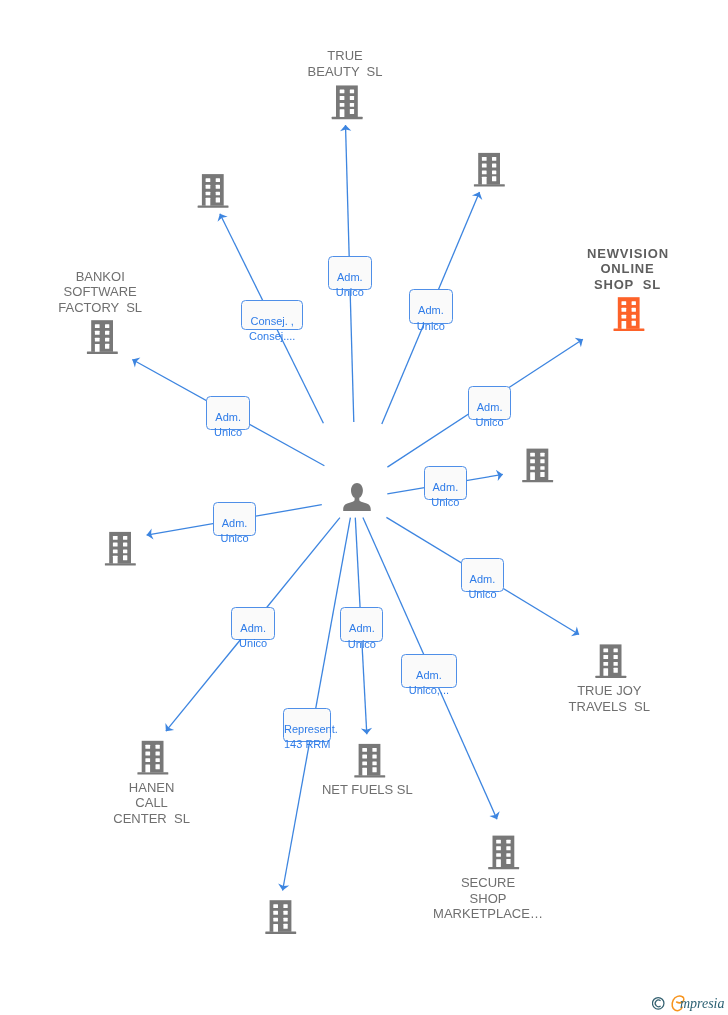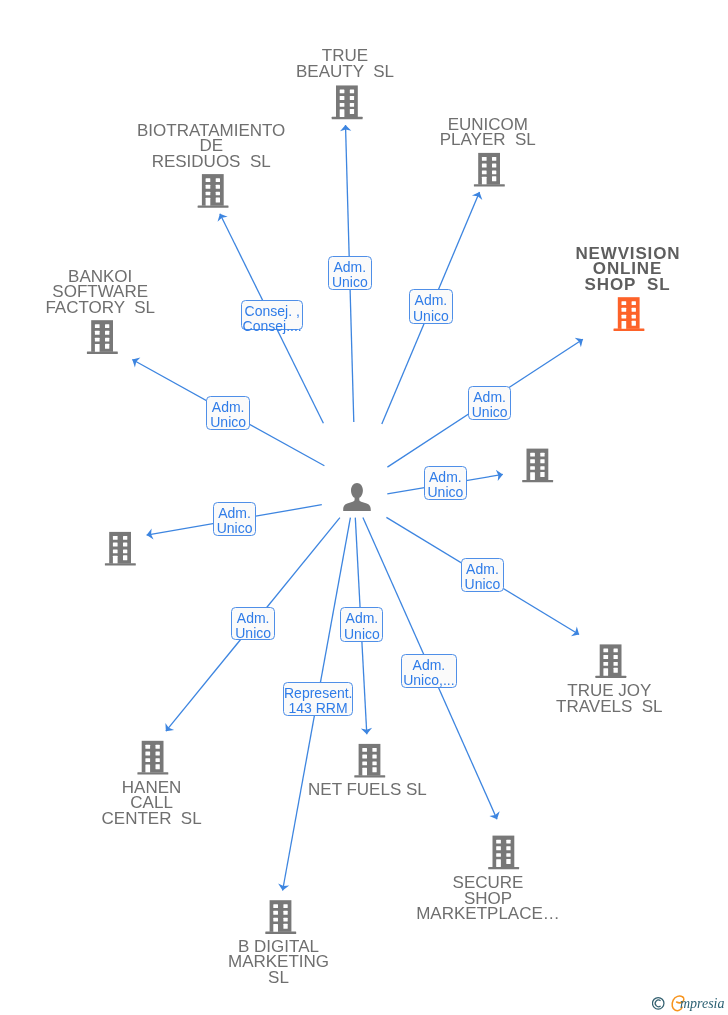--- a/index.html
+++ b/index.html
@@ -3,25 +3,25 @@
 <meta charset="utf-8">
 <title>Empresia - network</title>
 <style>
   html,body{margin:0;padding:0;background:#ffffff;}
   body{width:728px;height:1015px;position:relative;overflow:hidden;
        font-family:"Liberation Sans",sans-serif;-webkit-font-smoothing:antialiased;}
   #stage{position:absolute;left:0;top:0;width:728px;height:1015px;background:#ffffff;
          transform:translateZ(0);}
   svg.graph{position:absolute;left:0;top:0;width:728px;height:1015px;overflow:visible;}
   .nlabel{position:absolute;width:240px;text-align:center;color:#6f6f6f;
-          font-size:17px;line-height:15.5px;white-space:pre;filter:opacity(1);}
+          font-size:13px;line-height:15.5px;white-space:pre;filter:opacity(1);}
   .nlabel.focus{color:#5e5e5e;font-weight:bold;letter-spacing:0.85px;text-indent:0.85px;}
   .elabel{position:absolute;box-sizing:border-box;border:1.6px solid #4f8fe8;border-radius:4.5px;
-          background:#fafafa;color:#2f7ce8;font-size:14px;line-height:15.2px;
-          text-align:center;padding-top:3px;white-space:pre;filter:opacity(1);}
+          background:#fafafa;color:#2f7ce8;font-size:11px;line-height:15.2px;
+          text-align:center;padding-top:13px;white-space:pre;filter:opacity(1);}
   .wm{position:absolute;left:652px;top:994px;width:80px;height:21px;}
 </style>
 </head>
 <body>
 
 <div id="stage">
 <svg class="graph" viewBox="0 0 728 1015">
 <defs>
         <marker id="arrow" viewBox="0 0 13 12" refX="12.4" refY="6" markerWidth="13" markerHeight="12" markerUnits="userSpaceOnUse" orient="auto">
 <path d="M6.3 0.35 L12.4 6 L6.3 11.65 L7.9 6 Z" fill="#3d85e0"></path>
@@ -206,38 +206,30 @@
 <rect x="18.1" y="17.55" width="4.3" height="3.7" rx="0.5"></rect>
 <rect x="18.1" y="23.45" width="4.3" height="5.0" rx="0.5"></rect>
 </g>
       </g>
 <g class="picon" transform="translate(343.2,482.8)">
 <path fill="#777777" d="M13.8 0.1 C10.5 0.1 7.8 3.2 7.8 7.4 C7.8 11.2 9.8 14.3 11.4 15.0 L11.4 17.0 C11.4 17.9 10.8 18.5 9.5 18.9 L4.0 20.6 C1.5 21.4 0.1 23.3 0.0 25.9 L0.0 28.1 L27.6 28.1 L27.5 25.9 C27.4 23.3 26.0 21.4 23.5 20.6 L18.0 18.9 C16.7 18.5 16.1 17.9 16.1 17.0 L16.1 15.0 C17.7 14.3 19.7 11.2 19.7 7.4 C19.7 3.2 17.1 0.1 13.8 0.1 Z"></path>
 </g>
 </svg>
 <div class="nlabel" style="left:225.0px;top:48.4px">TRUE
 BEAUTY  SL</div>
-<div class="nlabel" style="left:91.2px;top:122.8px">BIOTRATAMIENTO
-DE
-RESIDUOS  SL</div>
-<div class="nlabel" style="left:367.8px;top:116.6px">EUNICOM
-PLAYER  SL</div>
 <div class="nlabel focus" style="left:507.5px;top:245.5px">NEWVISION
 ONLINE
 SHOP  SL</div>
 <div class="nlabel" style="left:-19.8px;top:268.6px">BANKOI
 SOFTWARE
 FACTORY  SL</div>
 <div class="nlabel" style="left:247.4px;top:782.2px">NET FUELS SL</div>
 <div class="nlabel" style="left:31.6px;top:779.7px">HANEN
 CALL
 CENTER  SL</div>
-<div class="nlabel" style="left:158.5px;top:938.8px">B DIGITAL
-MARKETING
-SL</div>
 <div class="nlabel" style="left:368px;top:875.2px">SECURE
 SHOP
 MARKETPLACE…</div>
 <div class="nlabel" style="left:489.3px;top:683.3px">TRUE JOY
 TRAVELS  SL</div>
 <div class="elabel" style="left:327.8px;top:255.9px;width:44.1px;height:34.2px">Adm.
 Unico</div>
 <div class="elabel" style="left:241.4px;top:299.9px;width:61.6px;height:30px">Consej. ,
 Consej....</div>
 <div class="elabel" style="left:409.1px;top:289.4px;width:43.6px;height:34.4px">Adm.
@@ -245,21 +237,21 @@
 <div class="elabel" style="left:468.2px;top:385.9px;width:42.9px;height:34.5px">Adm.
 Unico</div>
 <div class="elabel" style="left:206.4px;top:395.6px;width:43.5px;height:34.3px">Adm.
 Unico</div>
 <div class="elabel" style="left:423.7px;top:465.6px;width:43.4px;height:34.4px">Adm.
 Unico</div>
 <div class="elabel" style="left:212.9px;top:501.8px;width:43.3px;height:34.3px">Adm.
 Unico</div>
 <div class="elabel" style="left:231.3px;top:606.5px;width:43.7px;height:33.9px">Adm.
 Unico</div>
-<div class="elabel" style="left:283.0px;top:682px;width:70px;height:33.9px">Represent.
+<div class="elabel" style="left:283.0px;top:708px;width:48px;height:33.9px">Represent.
 143 RRM</div>
 <div class="elabel" style="left:340.3px;top:607.4px;width:43.2px;height:34.3px">Adm.
 Unico</div>
 <div class="elabel" style="left:400.8px;top:653.5px;width:56.2px;height:34.1px">Adm.
 Unico,...</div>
 <div class="elabel" style="left:460.6px;top:558.2px;width:43.7px;height:34.1px">Adm.
 Unico</div>
 <div class="wm">
 <svg width="80" height="21" viewBox="0 0 80 21">
 <g fill="none" stroke="#336070" stroke-width="1.25">

